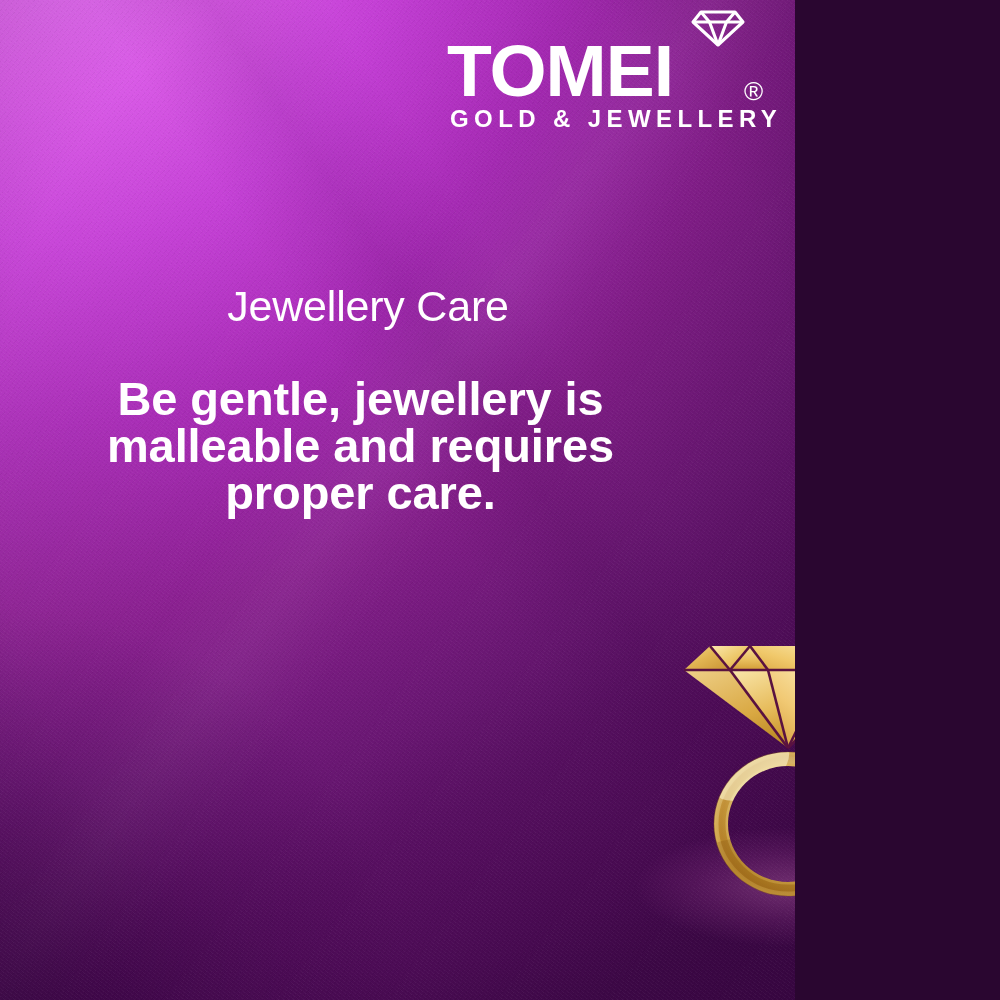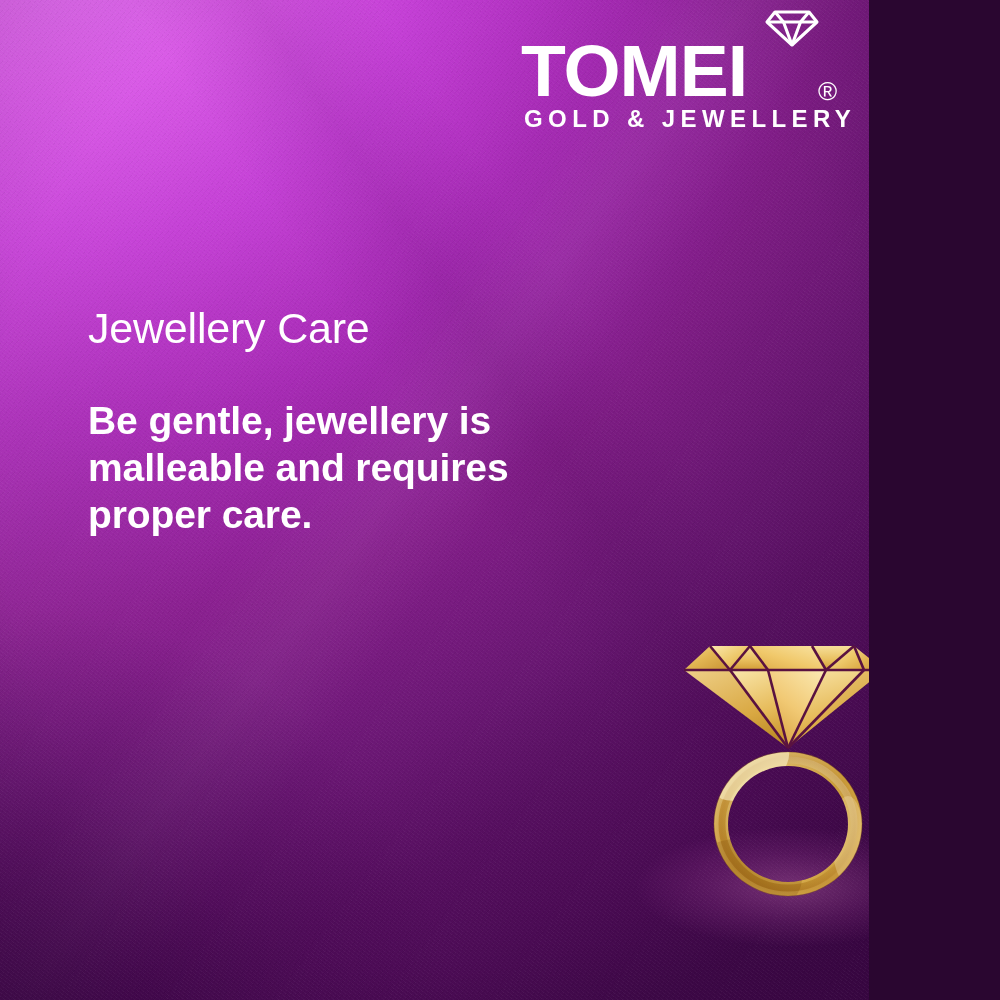--- a/index.html
+++ b/index.html
@@ -7,21 +7,21 @@
     margin: 0;
     padding: 0;
     background: #2a0630;
   }
   body {
     font-family: "Liberation Sans", sans-serif;
   }
 
   #poster {
     position: relative;
-    width: 869px;
+    width: 795px;
     height: 1000px;
     overflow: hidden;
     background-color: #a21caf;
     user-select: none;
   }
 
   
   .bg-layer {
     position: absolute;
     inset: 0;
@@ -150,34 +150,35 @@
     font-weight: 700;
     color: #ffffff;
     letter-spacing: 5.4px;
     white-space: nowrap;
   }
 
   
   #copy {
     position: absolute;
     left: 88px;
-    top: 303px;
+    top: 281px;
     width: 560px;
+    text-align: center;
   }
   .headline {
     font-size: 43px;
     line-height: 50px;
     font-weight: 400;
     color: #ffffff;
     letter-spacing: -0.2px;
     margin: 0 0 44px 0;
     white-space: nowrap;
   }
   .body-para {
-    font-size: 39px;
+    font-size: 47px;
     line-height: 47px;
     font-weight: 700;
     color: #ffffff;
     letter-spacing: -0.1px;
     margin: 8px 0 43px 0;
     max-width: 545px;
   }
   .body-para:last-child {
     margin-bottom: 0;
   }

